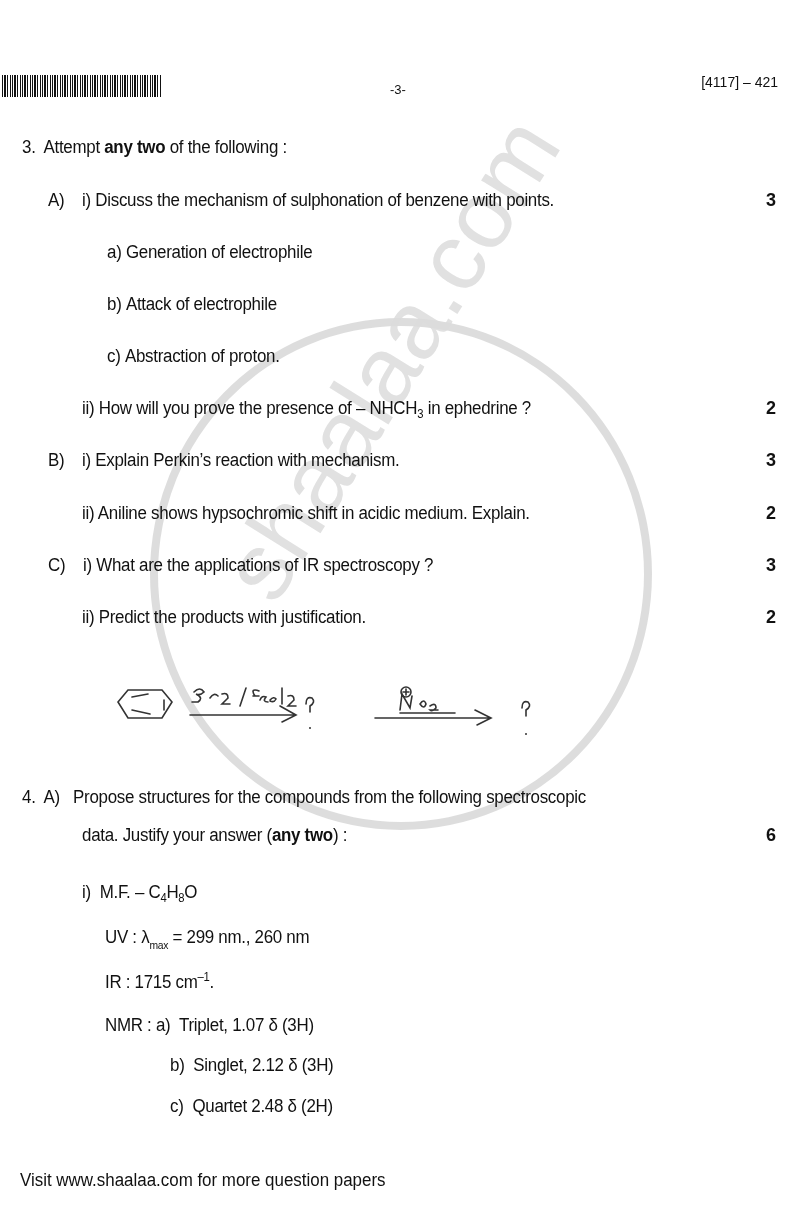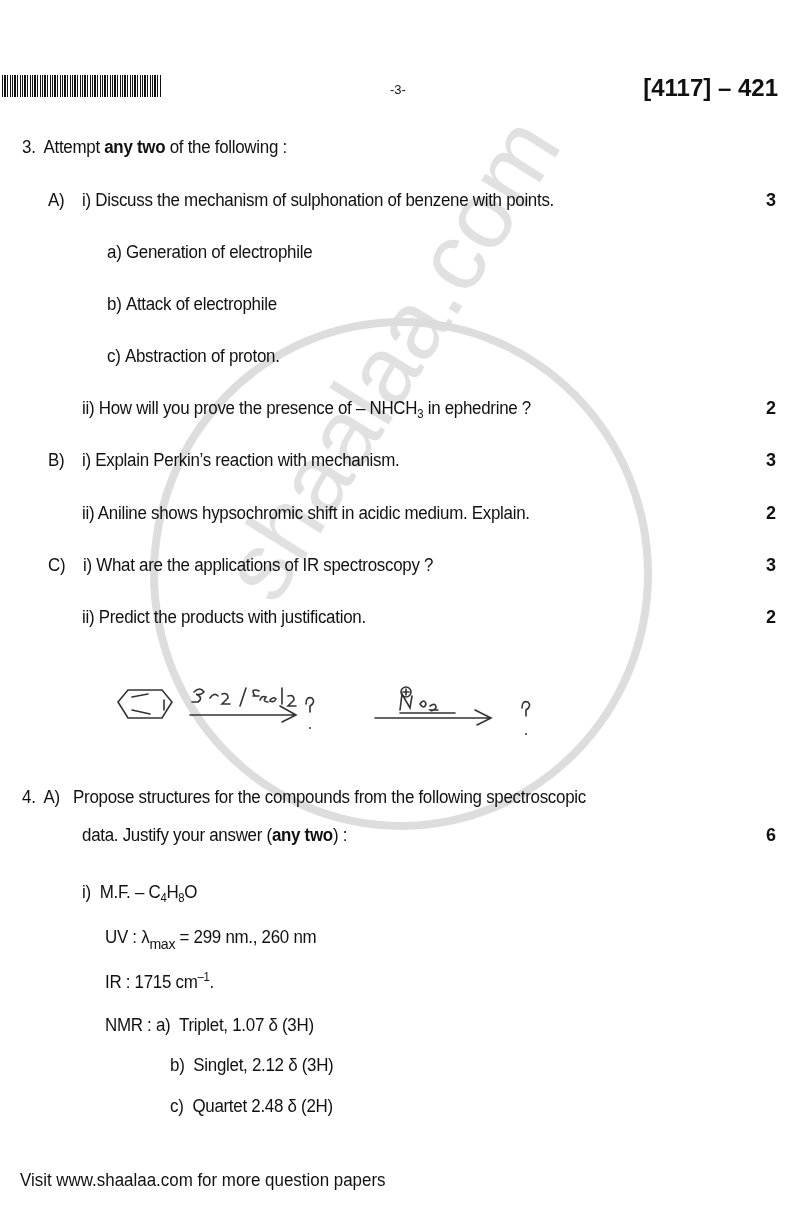--- a/index.html
+++ b/index.html
@@ -1,27 +1,27 @@
 <!DOCTYPE html>
 <html><head>
 <meta charset="utf-8">
 <style>
   html, body { margin:0; padding:0; background:#ffffff; }
   body { width:800px; height:1206px; position:relative; overflow:hidden;
          font-family:"Liberation Sans", sans-serif; color:#111; }
   .abs { position:absolute; white-space:nowrap; }
   .t { font-size:18px; letter-spacing:-0.3px; transform:scaleX(0.94); transform-origin:left center; }
   .mark { position:absolute; left:766px; font-size:18px; font-weight:bold; }
-  .hdr-code { position:absolute; right:22px; top:74px; font-size:24px; font-weight:bold; }
+  .hdr-code { position:absolute; right:22px; top:74px; font-size:14px; font-weight:normal; }
   .pg { position:absolute; left:390px; top:82px; font-size:13px; }
   .barcode { position:absolute; left:2px; top:75px; width:160px; height:22px;
      background: repeating-linear-gradient(90deg,#111 0 1px,#fff 1px 2px,#111 2px 4px,#fff 4px 5px,#111 5px 6px,#fff 6px 8px,#111 8px 9px,#fff 9px 10px); }
   sub { font-size:12px; vertical-align:-4px; }
   sup { font-size:12px; vertical-align:7px; }
-  .small-sub { font-size:15px; vertical-align:-6px; }
+  .small-sub { font-size:11px; vertical-align:-6px; }
   .watermark { position:absolute; left:150px; top:318px; width:502px; height:512px; border:8px solid #d9d9d9; border-radius:50%; box-sizing:border-box; opacity:0.9; }
   .wm-text { position:absolute; left:200px; top:560px; font-size:96px; color:#dcdcdc; transform:rotate(-58deg); transform-origin:left top; font-family:"Liberation Sans", sans-serif; opacity:0.85; }
   .footer { position:absolute; left:20px; top:1170px; font-size:18px; transform:scaleX(0.94); transform-origin:left center; }
 </style>
 </head>
 <body>
 
 <div class="watermark"></div>
 <div class="wm-text">shaalaa.com</div>
 

